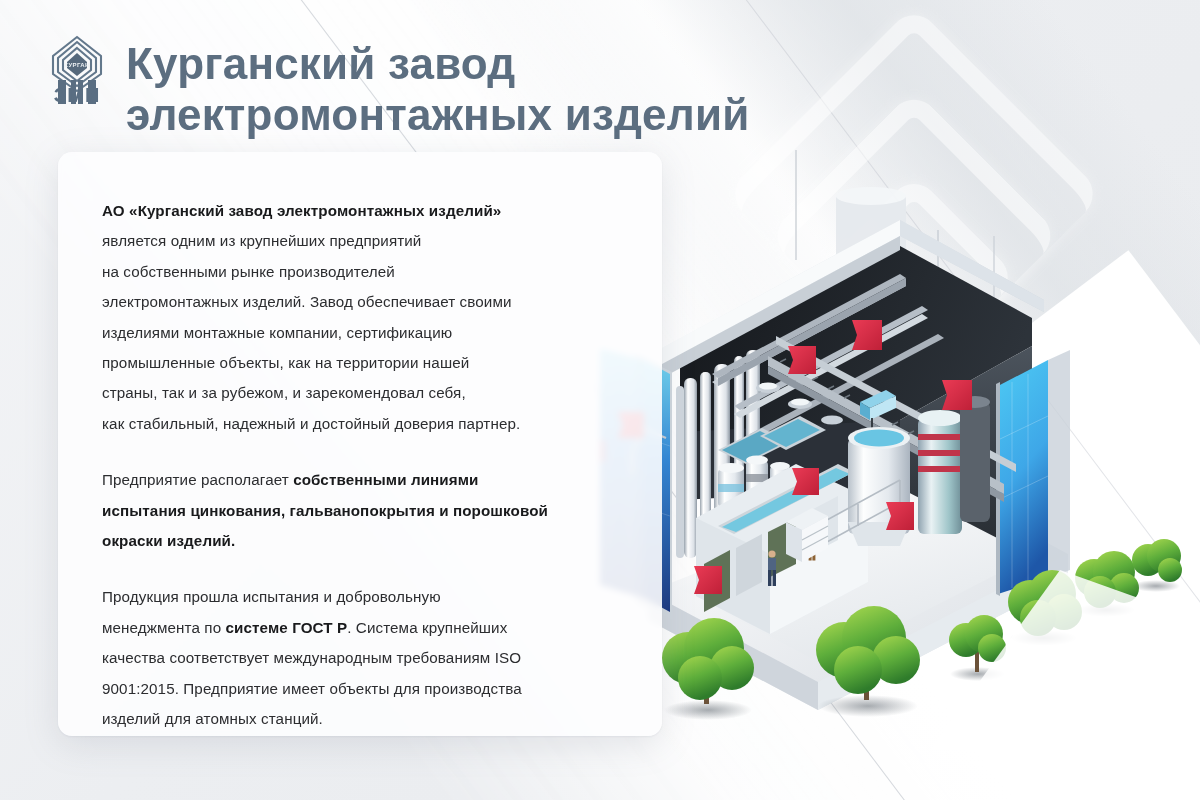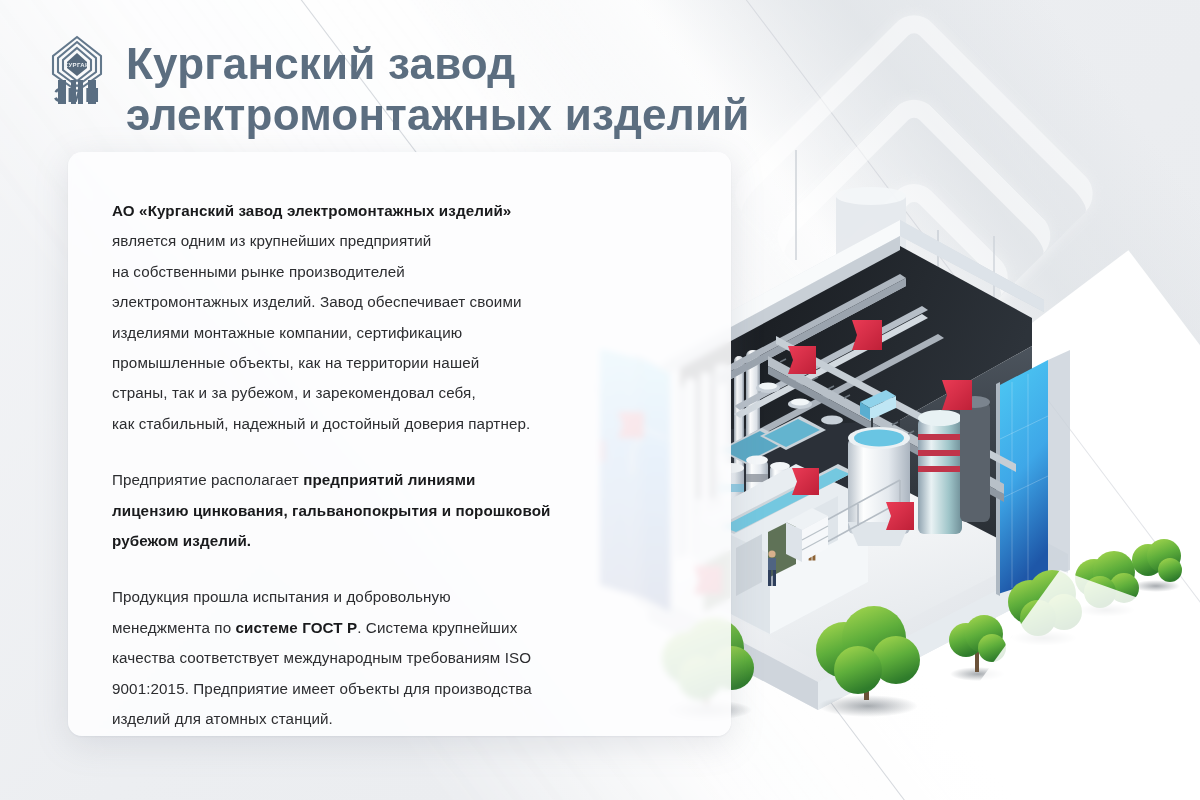--- a/index.html
+++ b/index.html
@@ -70,21 +70,21 @@
     margin:0;padding-top:4px;
     font-size:44px;line-height:1.17;font-weight:bold;
     color:#5c6e80;letter-spacing:.2px;white-space:pre-line;
   }
 
   
   #illo{position:absolute;left:600px;top:150px;width:600px;height:600px;}
 
   
   #card{
-    position:absolute;left:68px;top:152px;width:663px;height:584px;
+    position:absolute;left:58px;top:152px;width:604px;height:584px;
     background:rgba(253,253,254,.90);
     border-radius:14px;
     box-shadow:0 8px 34px rgba(120,130,145,.18), 0 1px 2px rgba(120,130,145,.10);
     backdrop-filter:blur(3px);
   }
   #card-inner{padding:44px 40px 0 44px;}
   .para{
     margin:0 0 26px 0;
     font-size:15.2px;line-height:2.0;color:#2c2d30;
     letter-spacing:.1px;
@@ -489,23 +489,23 @@
         <span class="line">является одним из крупнейших предприятий</span>
         <span class="line">на собственными рынке производителей</span>
         <span class="line">электромонтажных изделий. Завод обеспечивает своими</span>
         <span class="line">изделиями монтажные компании, сертификацию</span>
         <span class="line">промышленные объекты, как на территории нашей</span>
         <span class="line">страны, так и за рубежом, и зарекомендовал себя,</span>
         <span class="line">как стабильный, надежный и достойный доверия партнер.</span>
       </p>
 
       <p class="para">
-        <span class="line"><span>Предприятие располагает </span><b>предприятий линиями</b></span>
-        <b class="line">лицензию цинкования, гальванопокрытия и порошковой</b>
-        <b class="line">рубежом изделий.</b>
+        <span class="line"><span>Предприятие располагает </span><b>собственными линиями</b></span>
+        <b class="line">испытания цинкования, гальванопокрытия и порошковой</b>
+        <b class="line">окраски изделий.</b>
       </p>
 
       <p class="para">
         <span class="line">Продукция прошла испытания и добровольную</span>
         <span class="line"><span>менеджмента по </span><b>системе ГОСТ Р</b><span>. Система крупнейших</span></span>
         <span class="line">качества соответствует международным требованиям ISO</span>
         <span class="line">9001:2015. Предприятие имеет объекты для производства</span>
         <span class="line">изделий для атомных станций.</span>
       </p>
 

